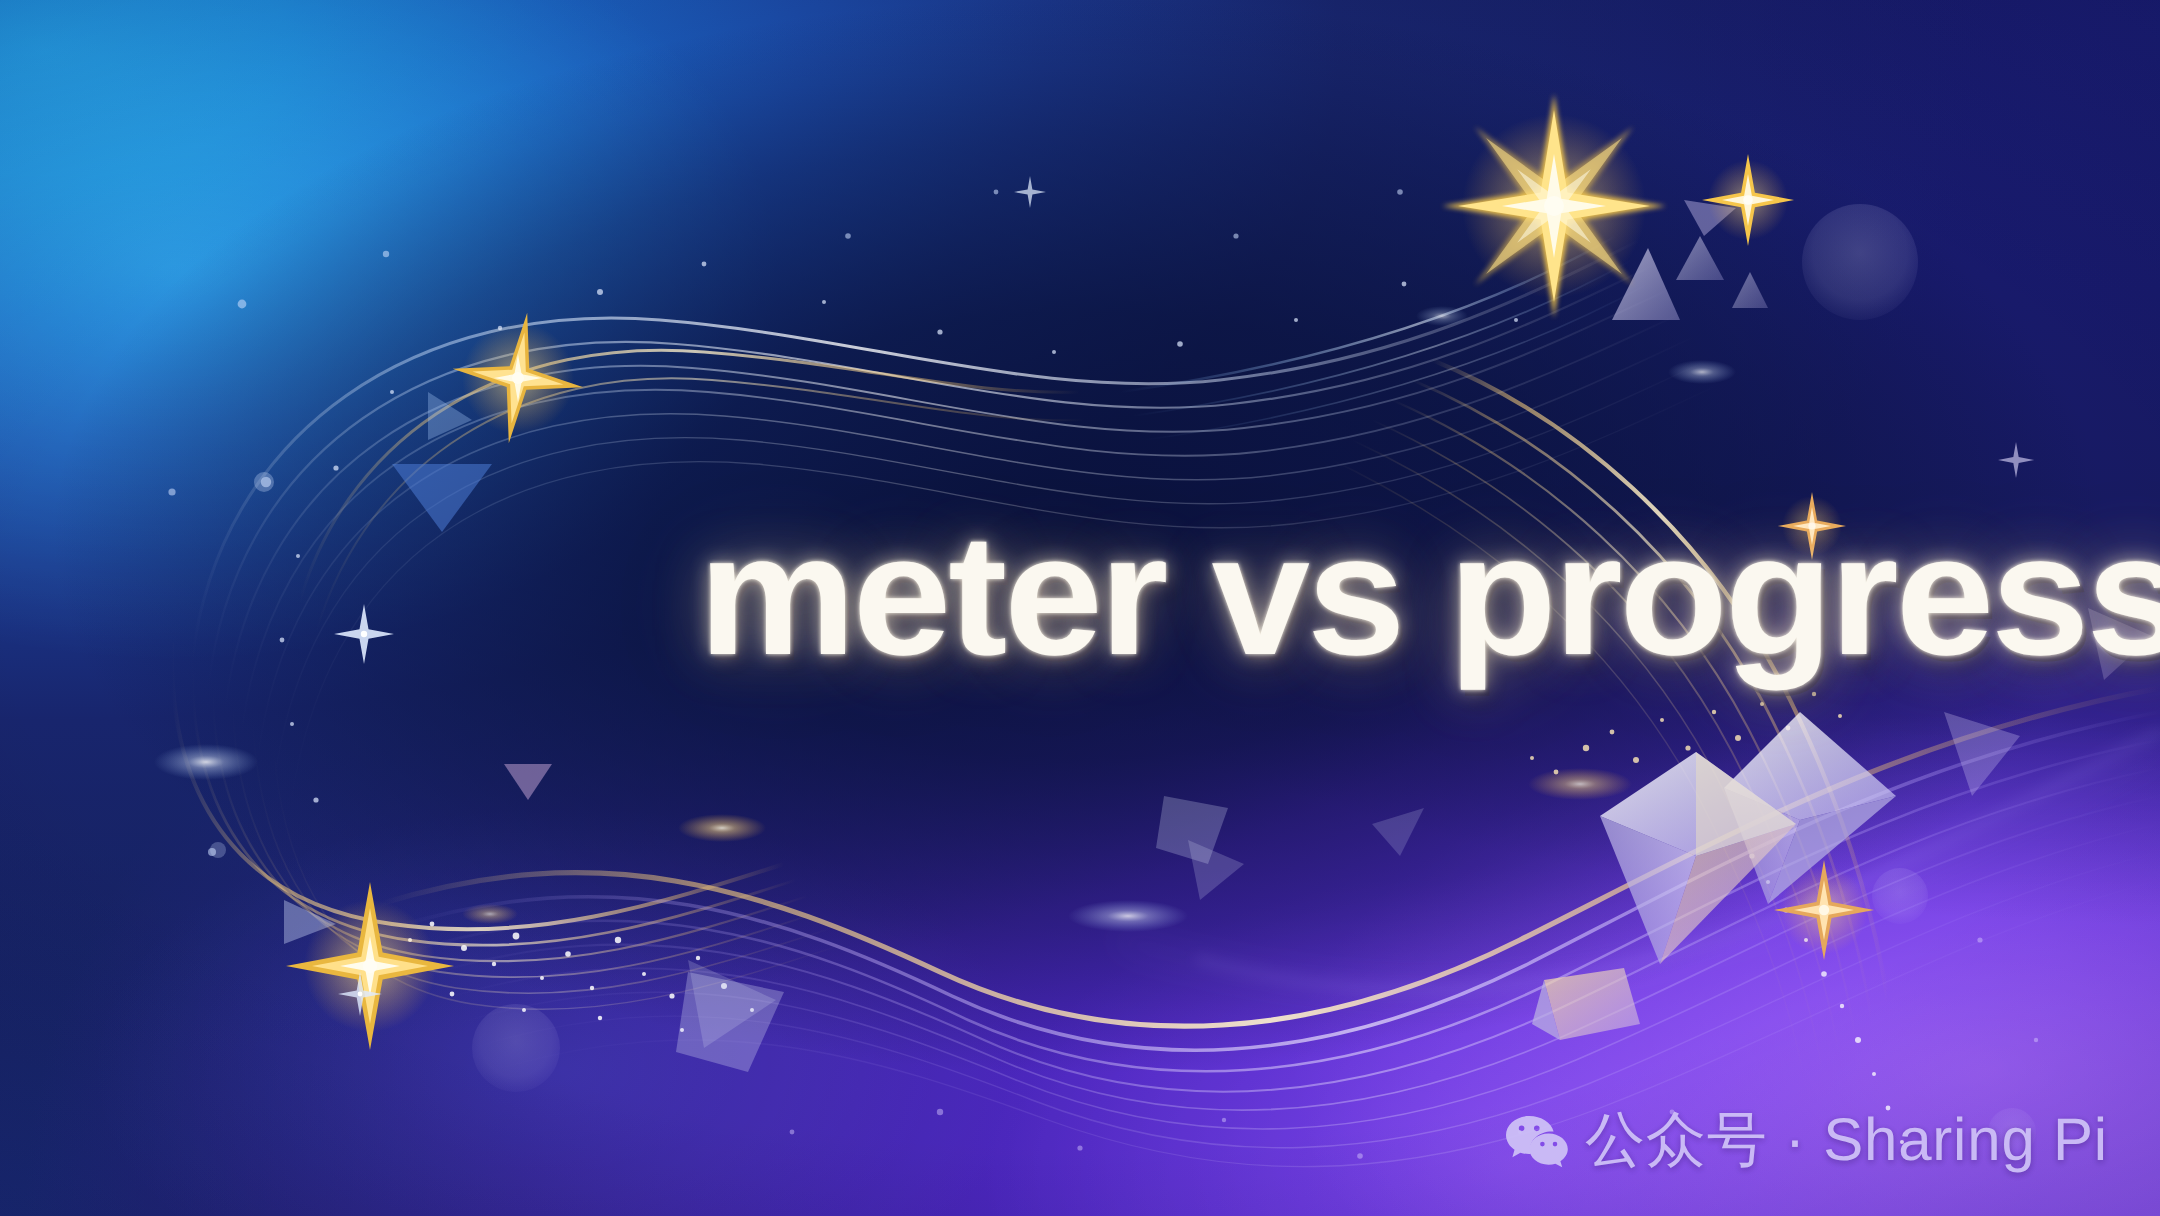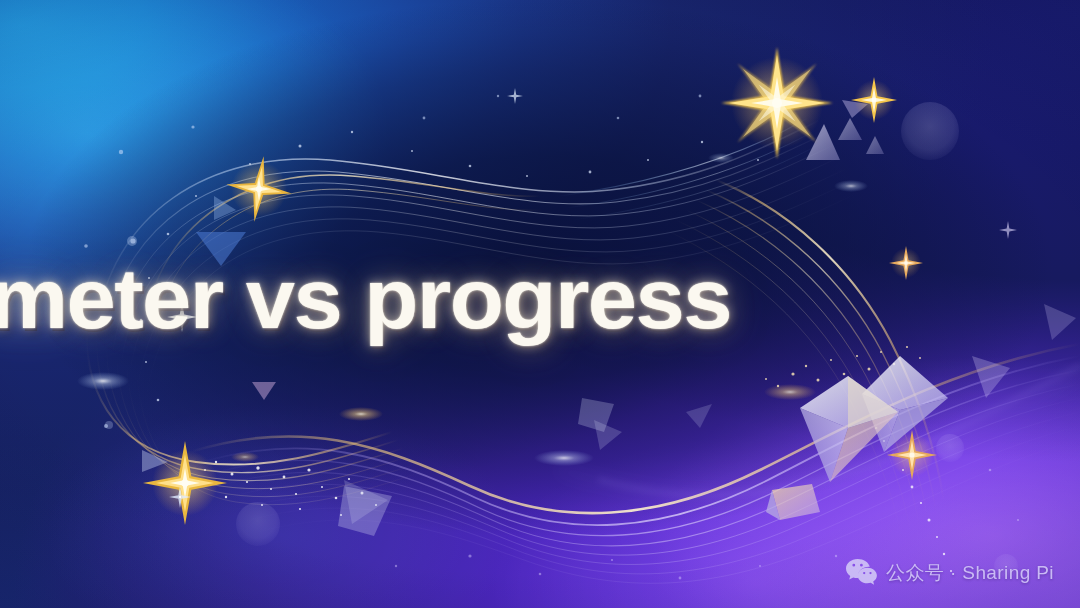--- a/index.html
+++ b/index.html
@@ -43,21 +43,21 @@
   }
 
   
   #art { position:absolute; inset:0; width:1080px; height:608px; }
 
   
   #title-wrap {
     position:absolute;
     left:0; right:0;
     top:255px;
-    text-align:left;
+    text-align:right;
     pointer-events:none;
   }
   #title {
     display:inline-block;
     font-family:"Liberation Sans", sans-serif;
     font-weight:700;
     font-size:86px;
     line-height:1;
     letter-spacing:-1.5px;
     color:#fbf8f0;
@@ -72,21 +72,21 @@
   }
 
   
   #watermark {
     position:absolute;
     right:26px; bottom:22px;
     display:flex;
     align-items:center;
     gap:9px;
     color:#cfc2f7;
-    font-size:19px;
+    font-size:30px;
     line-height:1;
     opacity:.93;
     text-shadow:0 1px 3px rgba(28,10,70,.35);
     margin-top:12px;
   }
   #watermark .wm-text { font-family:"Liberation Sans", sans-serif; letter-spacing:.4px; }
   #wechat-icon { display:block; }
 </style>
 </head>
 <body>

